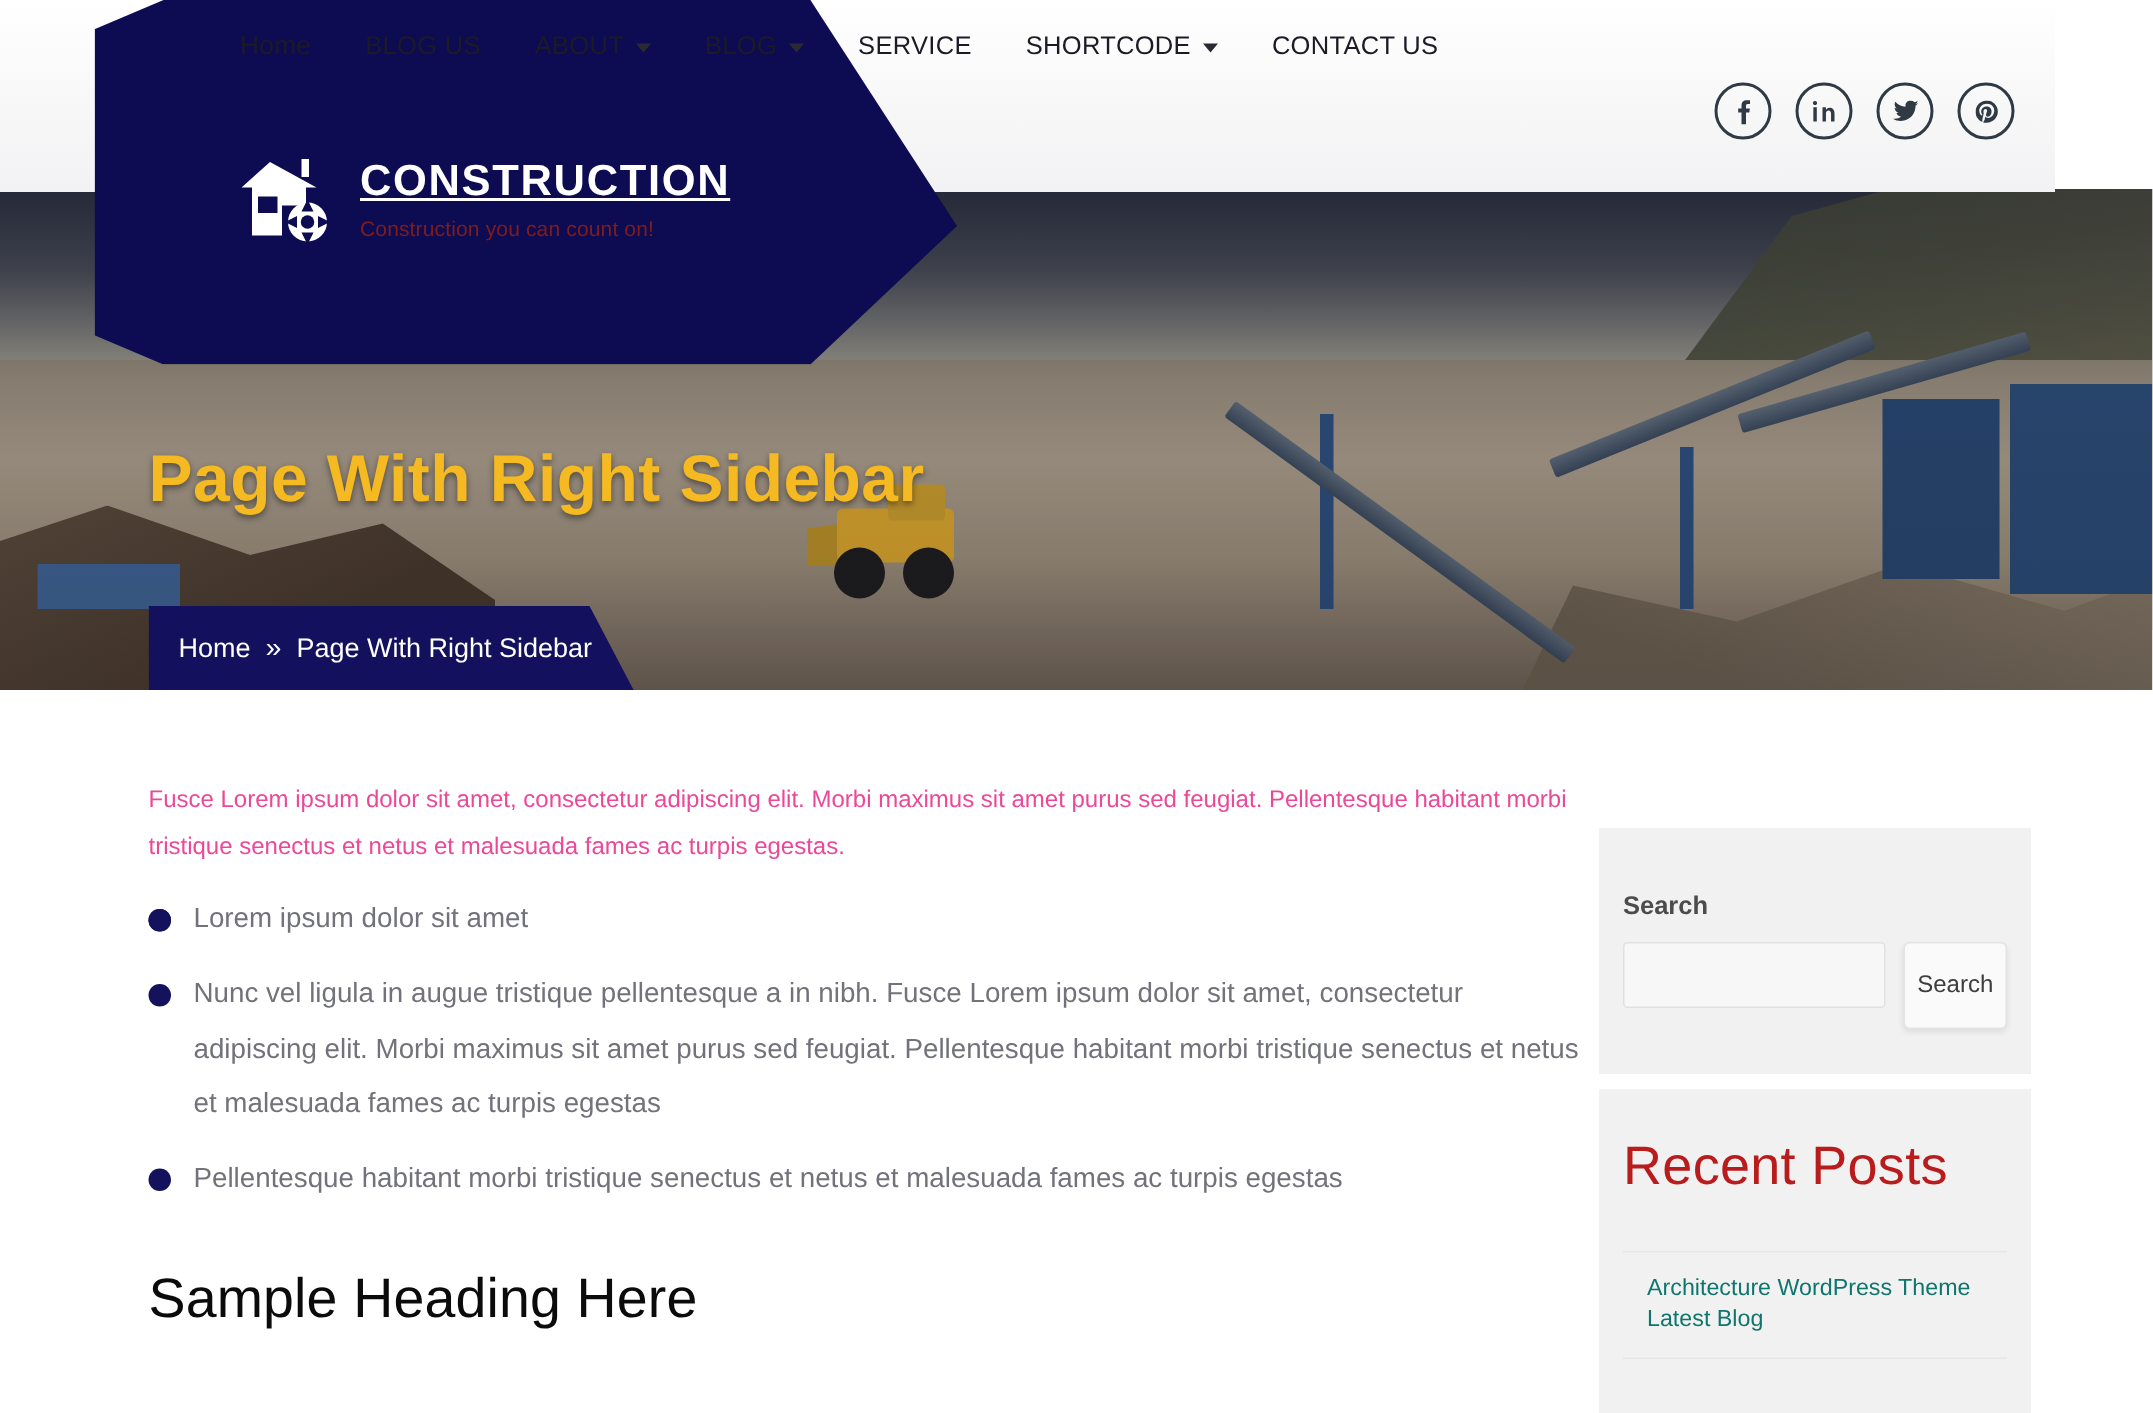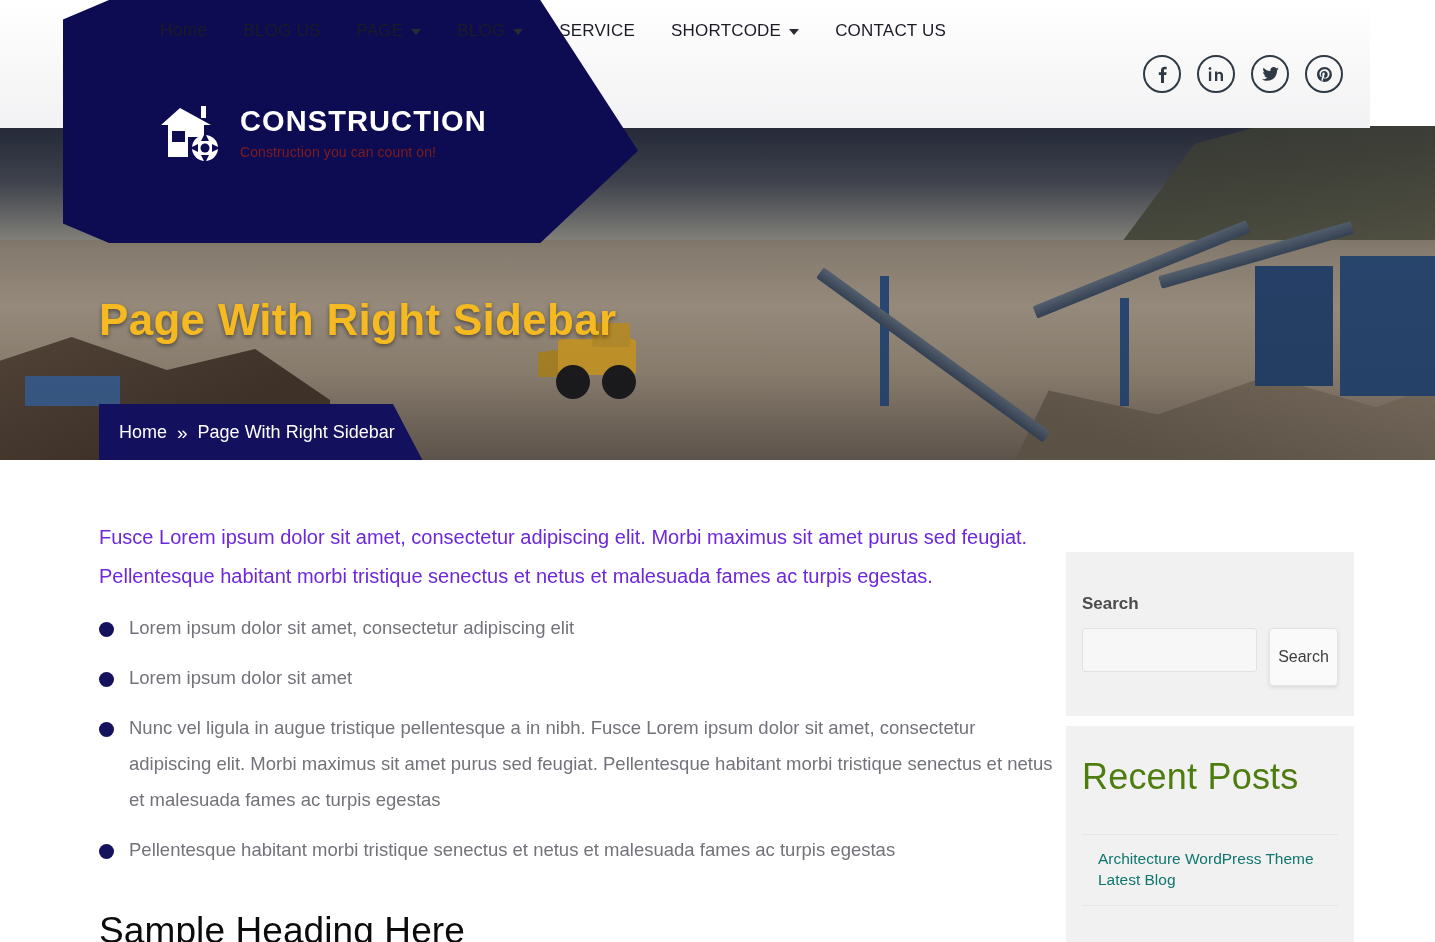--- a/index.html
+++ b/index.html
@@ -58,20 +58,21 @@
     border-radius: 2px;
   }
   .logo-inner {
     position: absolute; left: 95px; top: 104px;
     display: flex; align-items: center; gap: 16px;
   }
   .logo-icon { width: 66px; height: 58px; position: relative; flex: none; }
   .logo-text .brand {
     color: #ffffff; font-size: 29px; font-weight: bold; letter-spacing: 1.1px;
     line-height: 1.05;
+    text-decoration: underline;
   }
   .logo-text .tagline {
     color: #7f1d1d; font-size: 14px; letter-spacing: .1px; margin-top: 7px;
   }
 
   
   .hero {
     position: absolute; left: 0; top: 126px; width: 1435px; height: 334px;
     overflow: hidden; z-index: 1;
     background: #6d6257;
@@ -147,21 +148,21 @@
     color: #ffffff; font-size: 18px;
   }
   .crumb-text .sep { color: #ffffff; font-size: 19px; line-height: 1; }
   .crumb-link { cursor: pointer; color: #ffffff; }
 
   
   .content {
     position: absolute; left: 99px; top: 518px; width: 955px; z-index: 3;
   }
   .lead {
-    color: #6d28d9; font-size: 20px; line-height: 1.95; margin-bottom: 14px;
+    color: #ec4899; font-size: 16px; line-height: 1.95; margin-bottom: 14px;
   }
   .bullets { list-style: none; }
   .bullets li {
     position: relative; padding-left: 30px; margin: 14px 0;
     color: #72737a; font-size: 18.5px; line-height: 1.95;
   }
   .bullets li .dot {
     position: absolute; left: 0; top: 12px; width: 15px; height: 15px;
     border-radius: 50%; background: #14125c;
   }
@@ -183,21 +184,21 @@
     font-family: "Liberation Sans", sans-serif; outline: none;
   }
   .search-btn {
     margin-left: 12px; width: 74px; height: 58px; background: #fafafa;
     border: 1px solid #e3e3e3; border-radius: 4px; color: #3d3d3d; font-size: 16px;
     cursor: pointer; box-shadow: 0 2px 4px rgba(0,0,0,.09);
     font-family: "Liberation Sans", sans-serif;
   }
   .widget.posts-widget { padding: 30px 16px 0 16px; height: 238px; overflow: hidden; }
   .widget-title {
-    color: #4d7c0f; font-size: 36px; font-weight: normal; letter-spacing: .2px; margin-bottom: 36px;
+    color: #b91c1c; font-size: 36px; font-weight: normal; letter-spacing: .2px; margin-bottom: 36px;
   }
   .post-list { list-style: none; border-top: 1px solid #e6e6e6; }
   .post-list li {
     border-bottom: 1px solid #e6e6e6; padding: 14px 4px 14px 16px;
     color: #0f766e; font-size: 15.5px; line-height: 1.35; cursor: pointer;
   }
 </style>
 </head>
 <body>
 
@@ -244,21 +245,21 @@
   <div class="header-bar"></div>
 
   <nav class="nav">
     <div class="nav-item home">
       <span>Home</span>
     </div>
     <div class="nav-item">
       <span>BLOG US</span>
     </div>
     <div class="nav-item">
-      <span>PAGE</span>
+      <span>ABOUT</span>
       <span class="caret"></span>
     </div>
     <div class="nav-item">
       <span>BLOG</span>
       <span class="caret"></span>
     </div>
     <div class="nav-item">
       <span>SERVICE</span>
     </div>
     <div class="nav-item">
@@ -310,21 +311,20 @@
         <div class="tagline">Construction you can count on!</div>
       </div>
     </div>
   </div>
 
   <div class="content">
     <p class="lead">Fusce Lorem ipsum dolor sit amet, consectetur adipiscing elit. Morbi maximus sit amet purus sed feugiat. Pellentesque habitant morbi tristique senectus et netus et malesuada fames ac turpis egestas.</p>
     <ul class="bullets">
       <li>
         <span class="dot"></span>
-        <span>Lorem ipsum dolor sit amet, consectetur adipiscing elit</span>
       </li>
       <li>
         <span class="dot"></span>
         <span>Lorem ipsum dolor sit amet</span>
       </li>
       <li>
         <span class="dot"></span>
         <span>Nunc vel ligula in augue tristique pellentesque a in nibh. Fusce Lorem ipsum dolor sit amet, consectetur adipiscing elit. Morbi maximus sit amet purus sed feugiat. Pellentesque habitant morbi tristique senectus et netus et malesuada fames ac turpis egestas</span>
       </li>
       <li>

